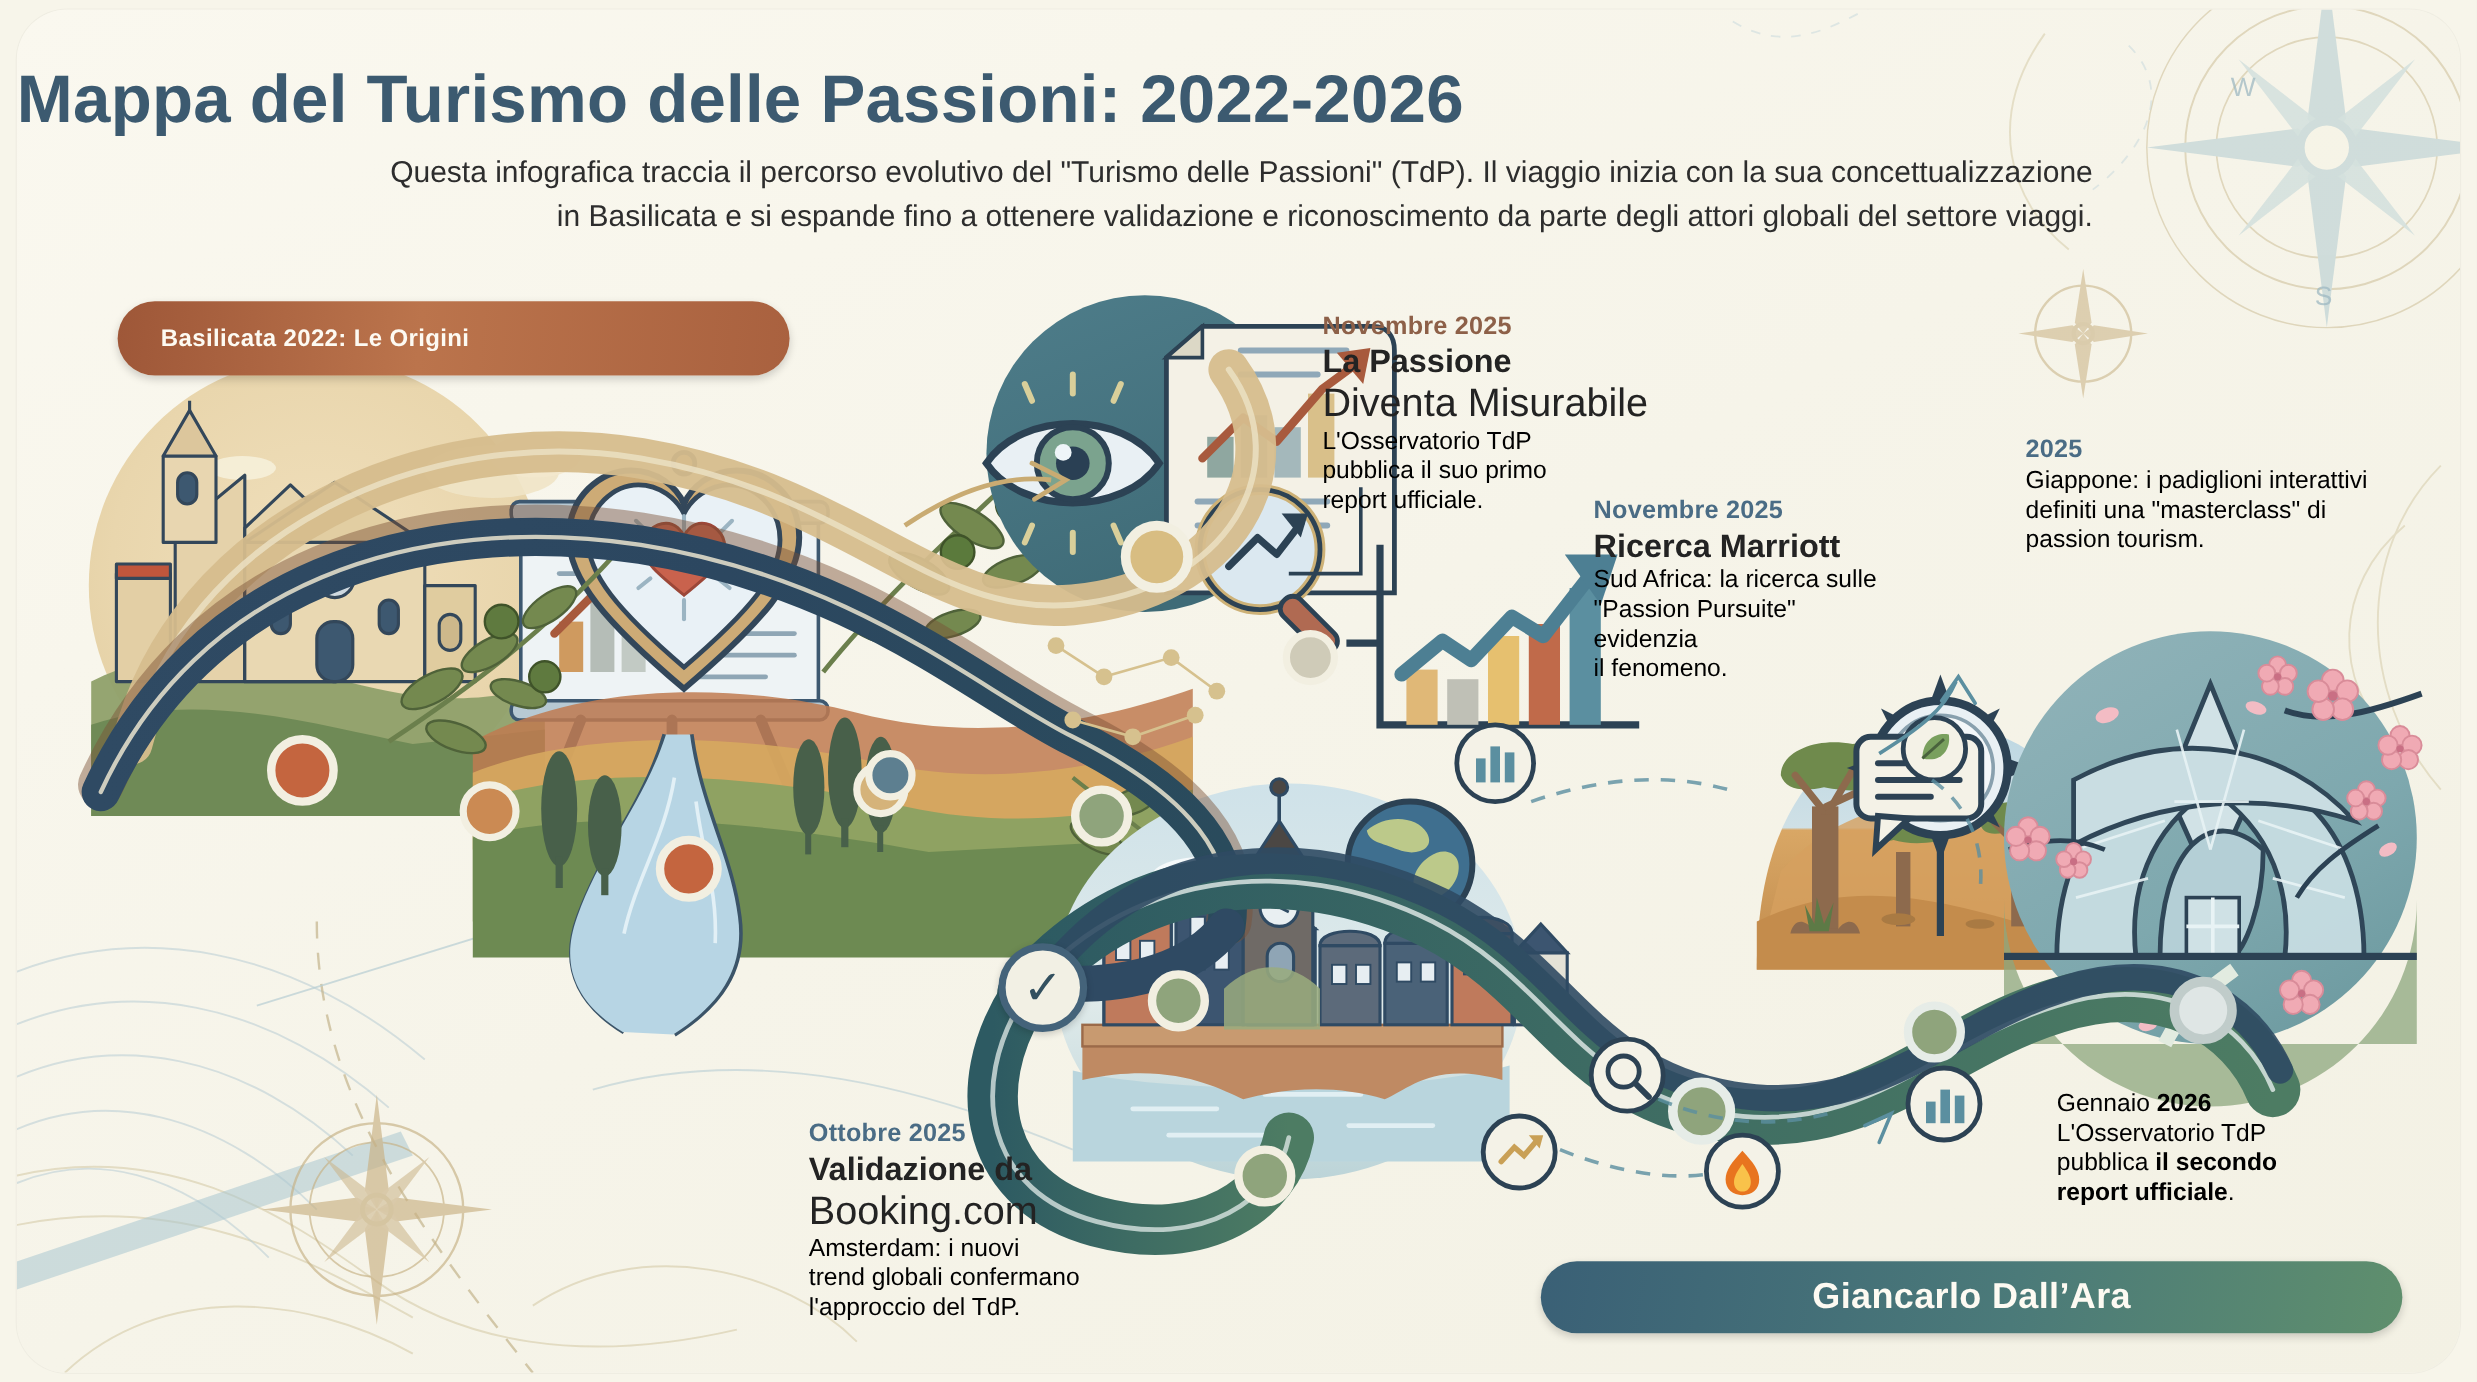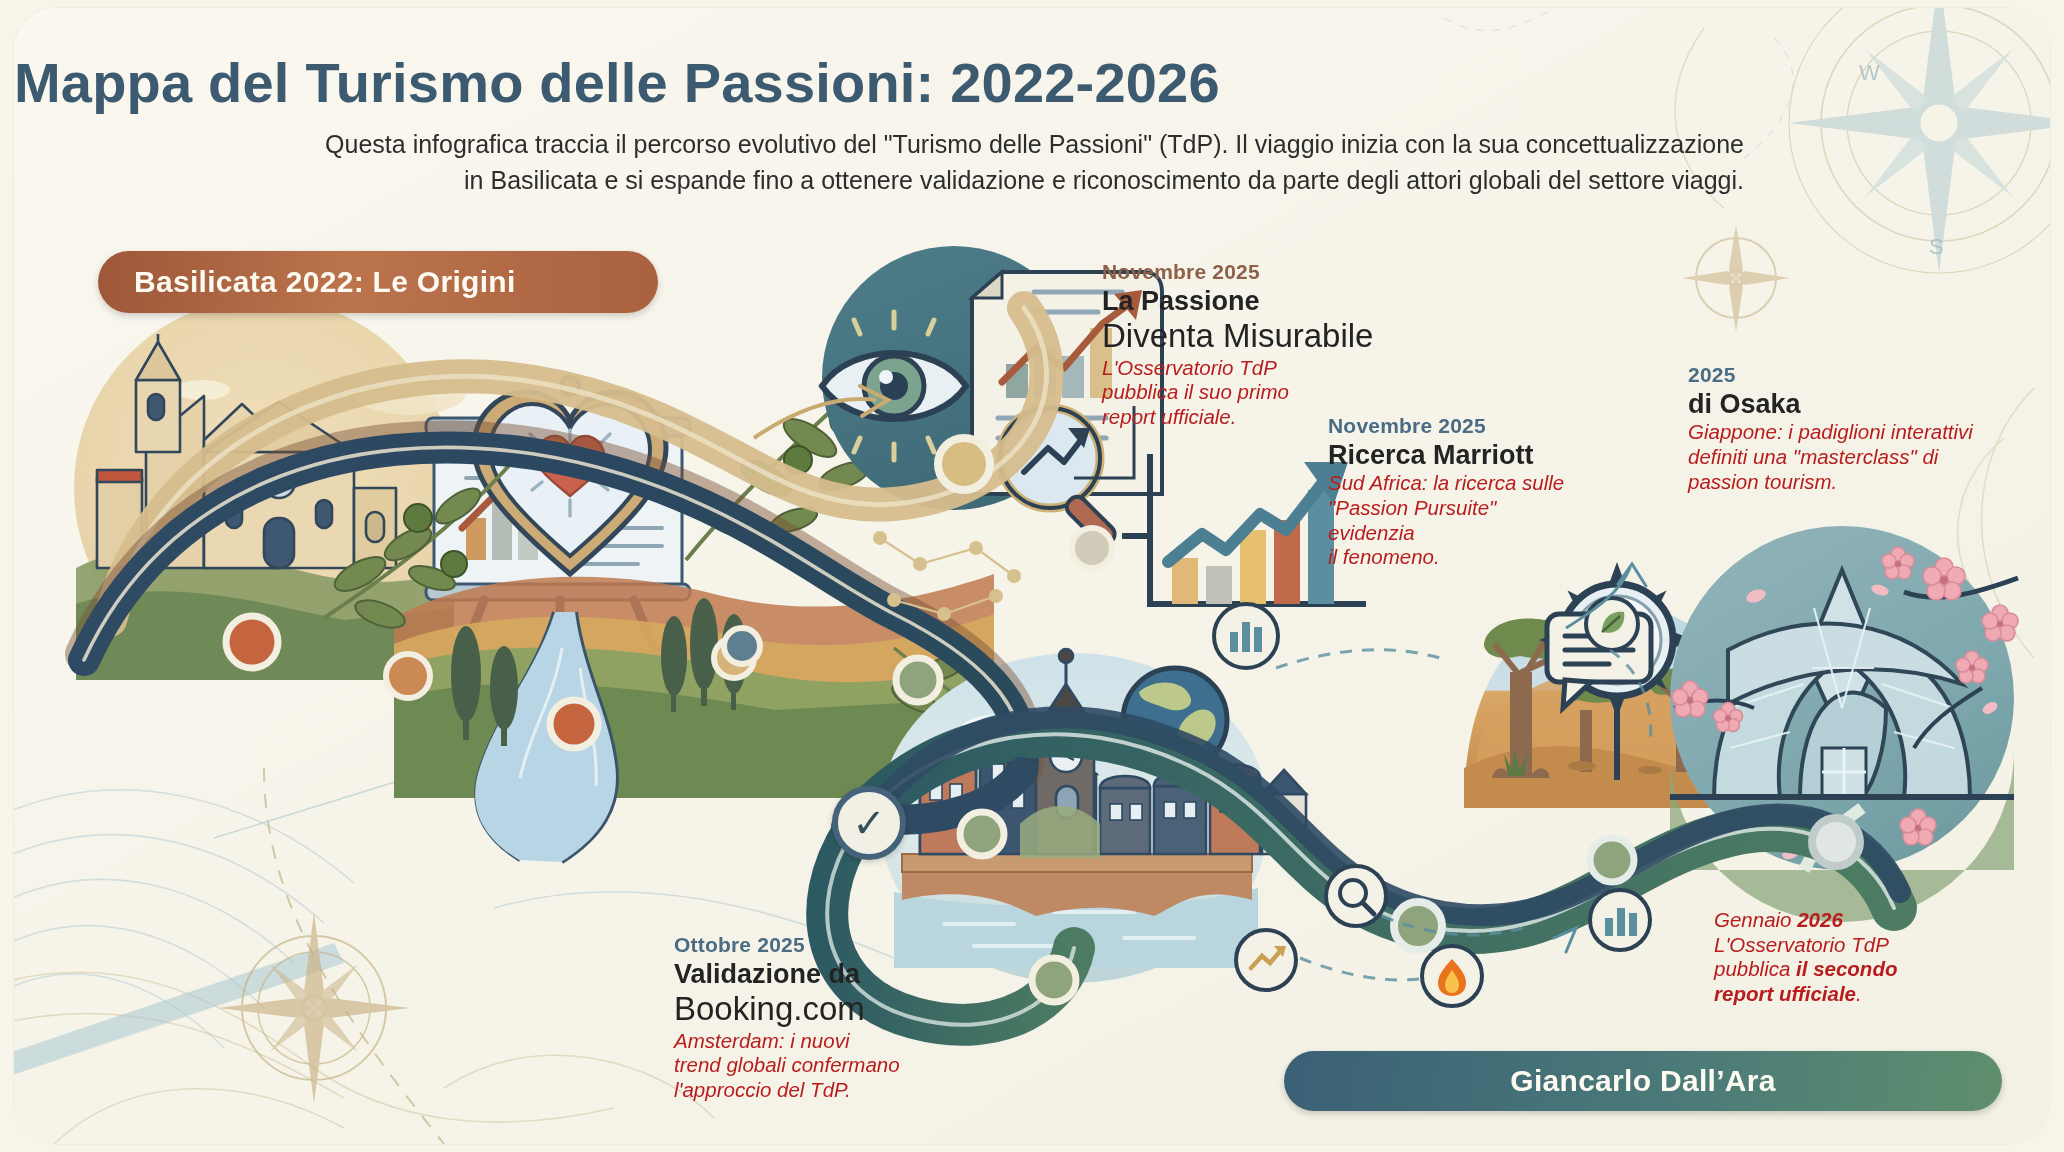--- a/index.html
+++ b/index.html
@@ -46,21 +46,21 @@
     line-height: 1.45;
     color: #2d2d2d;
   }
 
   
   .pill {
     position: absolute;
     display: flex; align-items: center;
     border-radius: 40px;
     color: #fdfaf2;
-    font-size: 30px;
+    font-size: 20px;
     font-weight: bold;
     letter-spacing: 0.3px;
     box-shadow: 0 3px 7px rgba(0,0,0,0.18);
   }
   #pill-basilicata {
     left: 84px; top: 243px;
     width: 560px; height: 62px;
     padding-left: 36px;
     background: linear-gradient(95deg, #9e5738 0%, #bb744c 45%, #a9613f 100%);
   }
@@ -72,21 +72,21 @@
     font-size: 30px;
   }
 
   
   .callout { position: absolute; }
   .co-date { font-weight: bold; font-size: 21px; margin-bottom: 2px; letter-spacing: 0.2px; }
   .co-date.brown { color: #8d6048; }
   .co-date.blue  { color: #4a6c85; }
   .co-head { font-weight: bold; font-size: 27px; color: #232323; line-height: 1.16; }
   .co-head2 { font-size: 33px; color: #232323; line-height: 1.16; font-weight: normal; }
-  .co-body { font-size: 20.5px; color: #b91c1c; line-height: 1.2; font-style: italic; }
+  .co-body { font-size: 20.5px; color: #000000; line-height: 1.2; }
   .co-body b { font-weight: bold; }
 
   .badge-check {
     position: absolute;
     width: 74px; height: 74px;
     border-radius: 50%;
     background: #f2f0e4;
     border: 6px solid #44637a;
     display: flex; align-items: center; justify-content: center;
     color: #33505f; font-size: 40px;
@@ -833,21 +833,20 @@
     <div class="callout" id="co-nov-2025-marriott" style="left:1314px; top:406px; width:300px;">
         <div class="co-date blue">Novembre 2025</div>
         <div class="co-head">Ricerca Marriott</div>
         <div class="co-body"><span>Sud Africa: la ricerca sulle</span></div>
         <div class="co-body"><span>"Passion Pursuite"</span></div>
         <div class="co-body"><span>evidenzia</span></div>
         <div class="co-body"><span>il fenomeno.</span></div>
       </div>
     <div class="callout" id="co-osaka-2025" style="left:1674px; top:355px; width:330px;">
         <div class="co-date blue">2025</div>
-        <div class="co-head">di Osaka</div>
         <div class="co-body"><span>Giappone: i padiglioni interattivi</span></div>
         <div class="co-body"><span>definiti una "masterclass" di</span></div>
         <div class="co-body"><span>passion tourism.</span></div>
       </div>
     <div class="callout" id="co-gennaio-2026" style="left:1700px; top:900px; width:310px;">
         <div class="co-body"><span>Gennaio </span><b>2026</b></div>
         <div class="co-body"><span>L'Osservatorio TdP</span></div>
         <div class="co-body"><span>pubblica </span><b>il secondo</b></div>
         <div class="co-body"><b>report ufficiale</b><span>.</span></div>
       </div>

